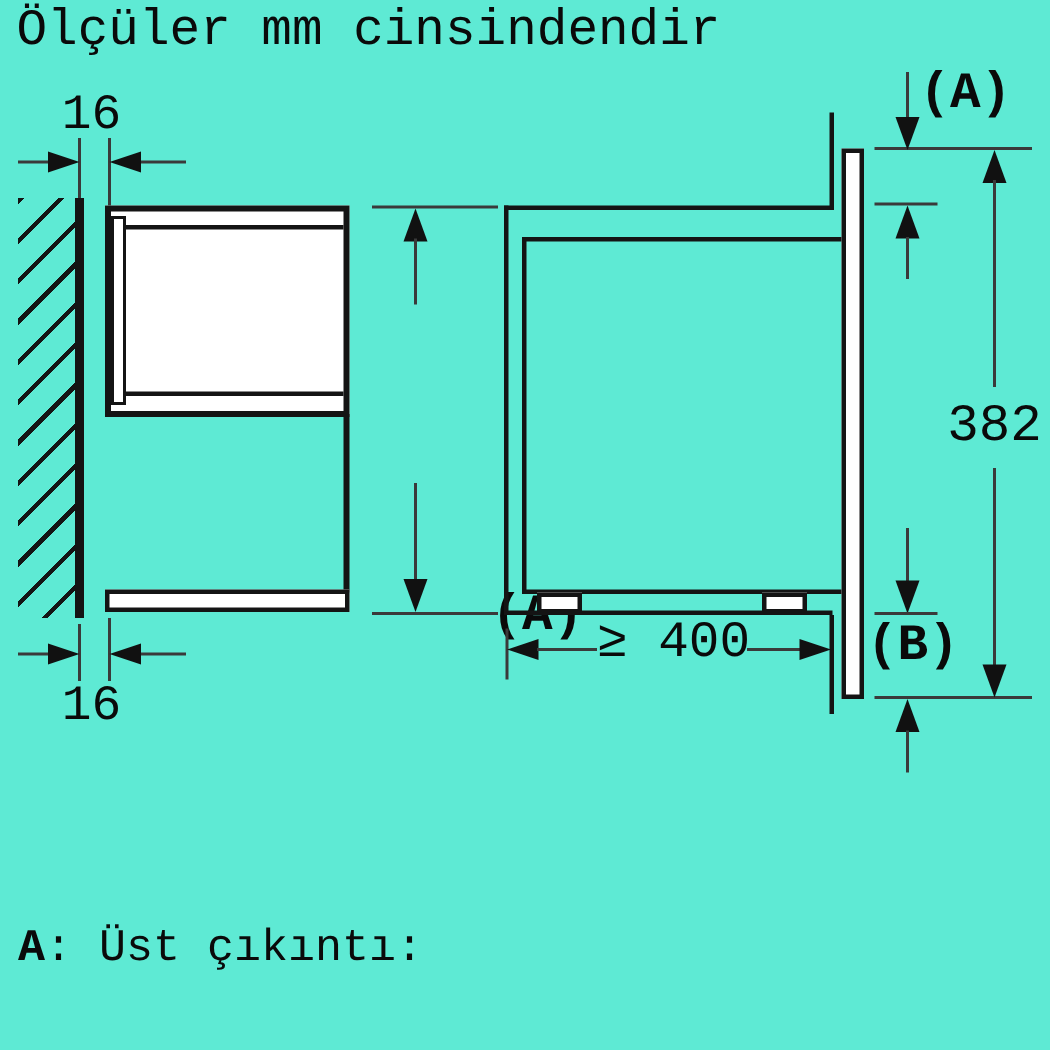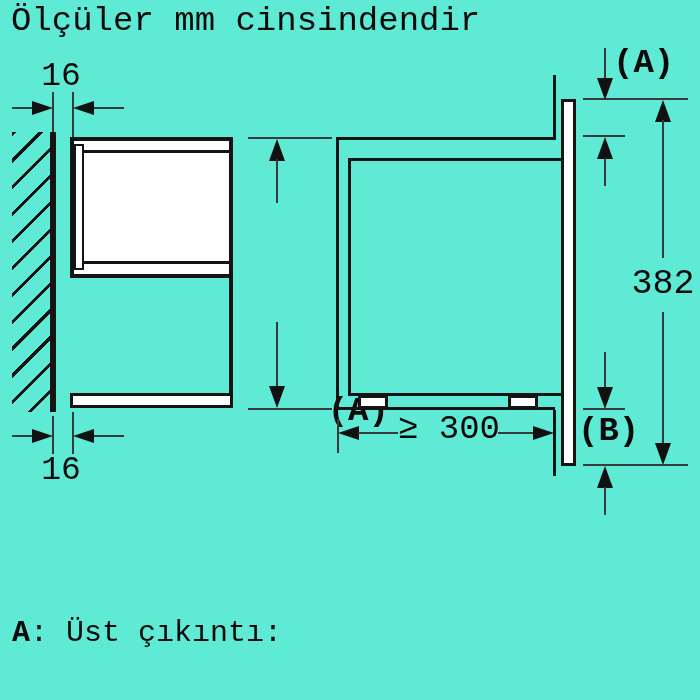--- a/index.html
+++ b/index.html
@@ -101,21 +101,21 @@
 
   <div class="arr ah-u" style="left:655px;top:100px;"></div>
   <div class="dim" style="left:662px;top:120px;width:2px;height:138px;"></div>
   <div class="txt" style="left:623px;top:264px;width:80px;text-align:center;font-size:35px;">382</div>
   <div class="dim" style="left:662px;top:312px;width:2px;height:132px;"></div>
   <div class="arr ah-d" style="left:655px;top:443px;"></div>
 
   <div class="dim" style="left:337px;top:419px;width:2px;height:34px;"></div>
   <div class="arr ah-l" style="left:338px;top:426px;"></div>
   <div class="dim" style="left:358px;top:432px;width:40px;height:2px;"></div>
-  <div class="txt" style="left:398px;top:410px;width:102px;text-align:center;font-size:34px;">≥ 300</div>
+  <div class="txt" style="left:398px;top:410px;width:102px;text-align:center;font-size:34px;">≥ 400</div>
   <div class="dim" style="left:498px;top:432px;width:36px;height:2px;"></div>
   <div class="arr ah-r" style="left:533px;top:426px;"></div>
 
   <div class="txt" style="left:12px;top:556px;font-size:30px;line-height:31px;">
     <div><span class="b">A</span><span>: Üst çıkıntı:</span></div>
     
     
     
   </div>
 

